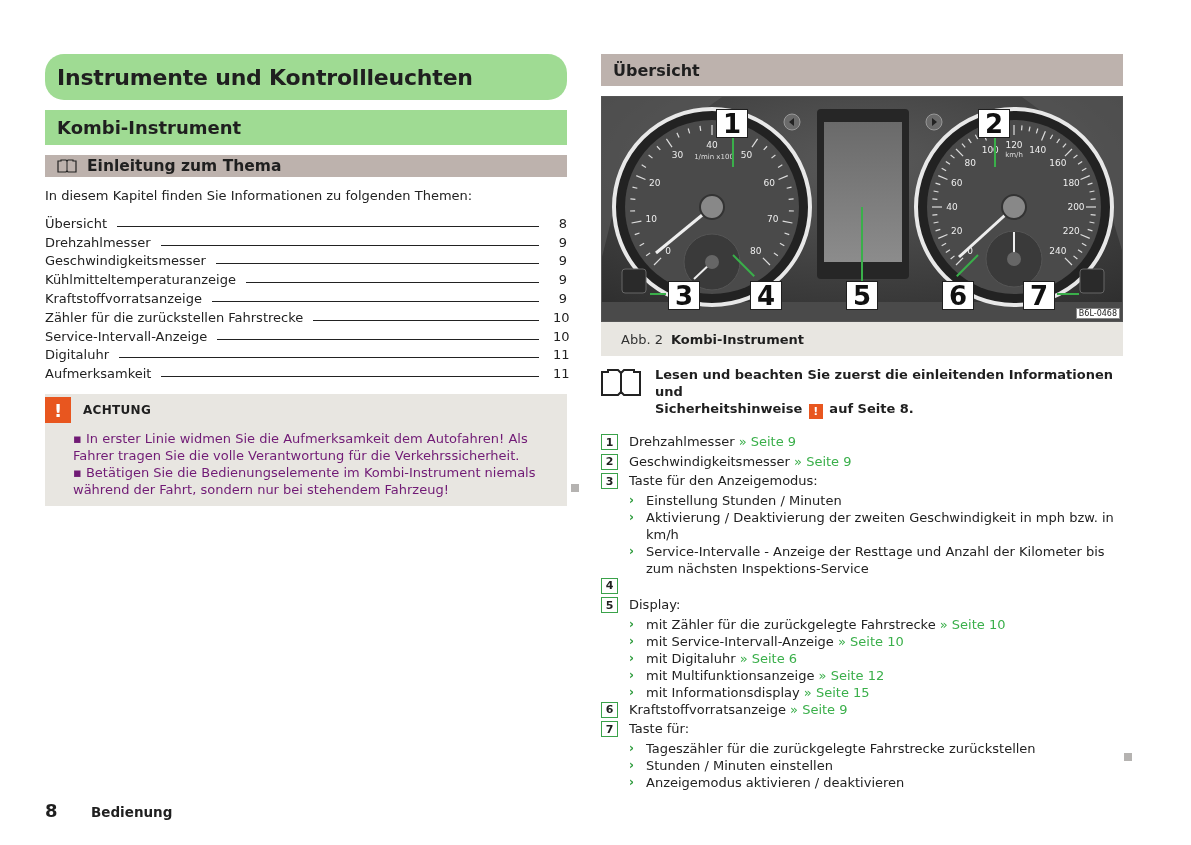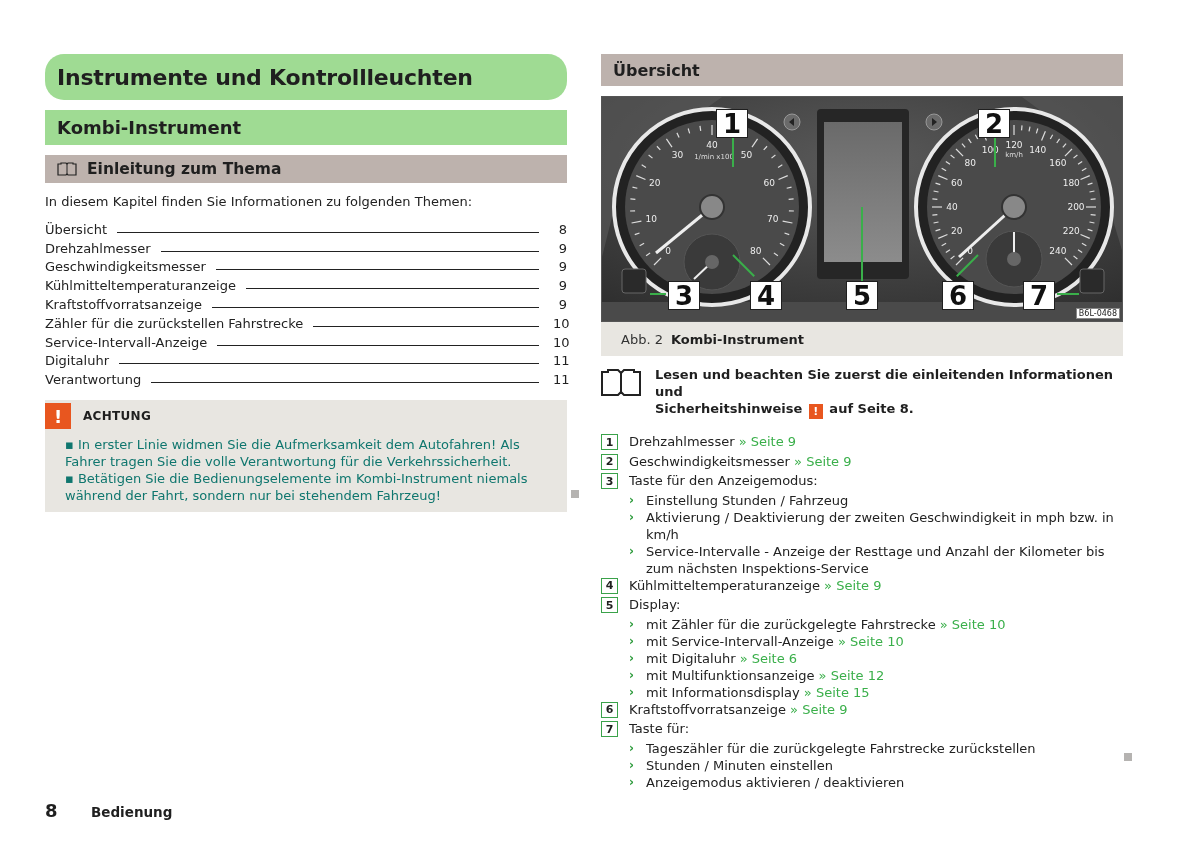--- a/index.html
+++ b/index.html
@@ -6,37 +6,37 @@
   html, body { width: 1191px; height: 845px; background: #ffffff; overflow: hidden; }
   body { font-family: "DejaVu Sans", sans-serif; color: #1a1a1a; position: relative; }
 
   .col-left { position: absolute; left: 45px; top: 54px; width: 522px; }
   .col-right { position: absolute; left: 601px; top: 54px; width: 522px; }
 
   .h1 { background: #9fdb93; height: 46px; padding: 0 12px; display: flex; align-items: center;
         font-size: 22px; font-weight: bold; color: #1f1f1f; letter-spacing: -0.2px; border-radius: 19px; }
   .h2 { background: #9fdb93; height: 35px; margin-top: 10px; padding: 0 12px; display: flex; align-items: center;
         font-size: 18px; font-weight: bold; color: #1f1f1f; }
-  .h3 { background: #bdb2ad; height: 28px; margin-top: 10px; padding: 0 12px; display: flex; align-items: center;
+  .h3 { background: #bdb2ad; height: 22px; margin-top: 10px; padding: 0 12px; display: flex; align-items: center;
         font-size: 15.5px; font-weight: bold; color: #1f1f1f; }
   .h3 .book { width: 20px; height: 14px; margin-right: 10px; display: inline-block; }
 
   .intro { font-size: 13px; margin-top: 10px; line-height: 18px; color: #222; }
   .toc { margin-top: 7px; }
   .toc-row { display: flex; align-items: flex-end; height: 18.8px; font-size: 13px; color: #222; }
   .toc-row .lbl { white-space: nowrap; }
   .toc-row .line { flex: 1; border-bottom: 1px solid #222; margin: 0 14px 4px 10px; }
   .toc-row .pg { width: 14px; text-align: right; }
 
   .warn { background: #e8e6e1; margin-top: 13px; padding: 4px 10px 8px 0; position: relative; height: 112px; }
   .warn-head { display: flex; align-items: center; height: 24px; }
   .warn-icon { width: 26px; height: 26px; background: #e8561f; color: #fff; font-weight: bold; font-size: 18px;
                display: flex; align-items: center; justify-content: center; margin-right: 12px; }
   .warn-title { font-size: 12px; font-weight: bold; color: #1f1f1f; letter-spacing: 0.3px; text-align: center; }
-  .warn-body { font-size: 13px; line-height: 17px; color: #0f766e; padding-left: 20px; margin-top: 8px; padding-right: 18px; }
+  .warn-body { font-size: 13px; line-height: 17px; color: #701a75; padding-left: 28px; margin-top: 8px; padding-right: 18px; }
   .warn-body p { margin: 0; }
   .endmark { position: absolute; width: 8px; height: 8px; background: #b5b3b1; }
 
   .r-head { background: #bdb2ad; height: 32px; padding: 0 12px; display: flex; align-items: center;
             font-size: 16px; font-weight: bold; color: #1f1f1f; }
   .figure { margin-top: 10px; height: 226px; background: #3b3b3b; position: relative; overflow: hidden; border: 1px solid #555; }
   .caption { background: #e8e6e1; height: 34px; display: flex; align-items: center; padding-left: 20px; font-size: 13px; }
   .caption .abb { color: #333; margin-right: 8px; }
   .caption .cap { font-weight: bold; color: #1f1f1f; }
 
@@ -114,21 +114,21 @@
         <span class="lbl">Service-Intervall-Anzeige</span>
         <span class="line"></span>
         <span class="pg">10</span>
       </div>
       <div class="toc-row">
         <span class="lbl">Digitaluhr</span>
         <span class="line"></span>
         <span class="pg">11</span>
       </div>
       <div class="toc-row">
-        <span class="lbl">Verantwortung</span>
+        <span class="lbl">Aufmerksamkeit</span>
         <span class="line"></span>
         <span class="pg">11</span>
       </div>
     </div>
 
   <div class="warn">
     <div class="warn-head">
       <div class="warn-icon">!</div>
       <div class="warn-title">ACHTUNG</div>
     </div>
@@ -357,36 +357,35 @@
         </div>
       </div>
       <div>
         <div class="leg-item">
           <span class="num">3</span>
           <span class="leg-text"><span>Taste für den Anzeigemodus:</span></span>
         </div>
         <div class="sub">
           <div class="sub-item">
             <span class="chev">›</span>
-            <span><span>Einstellung Stunden / Fahrzeug</span></span>
+            <span><span>Einstellung Stunden / Minuten</span></span>
           </div>
           <div class="sub-item">
             <span class="chev">›</span>
             <span><span>Aktivierung / Deaktivierung der zweiten Geschwindigkeit in mph bzw. in km/h</span></span>
           </div>
           <div class="sub-item">
             <span class="chev">›</span>
             <span><span>Service-Intervalle - Anzeige der Resttage und Anzahl der Kilometer bis zum nächsten Inspektions-Service</span></span>
           </div>
         </div>
       </div>
       <div>
         <div class="leg-item">
           <span class="num">4</span>
-          <span class="leg-text"><span>Kühlmitteltemperaturanzeige</span> <span class="link">» Seite 9</span></span>
         </div>
       </div>
       <div>
         <div class="leg-item">
           <span class="num">5</span>
           <span class="leg-text"><span>Display:</span></span>
         </div>
         <div class="sub">
           <div class="sub-item">
             <span class="chev">›</span>

